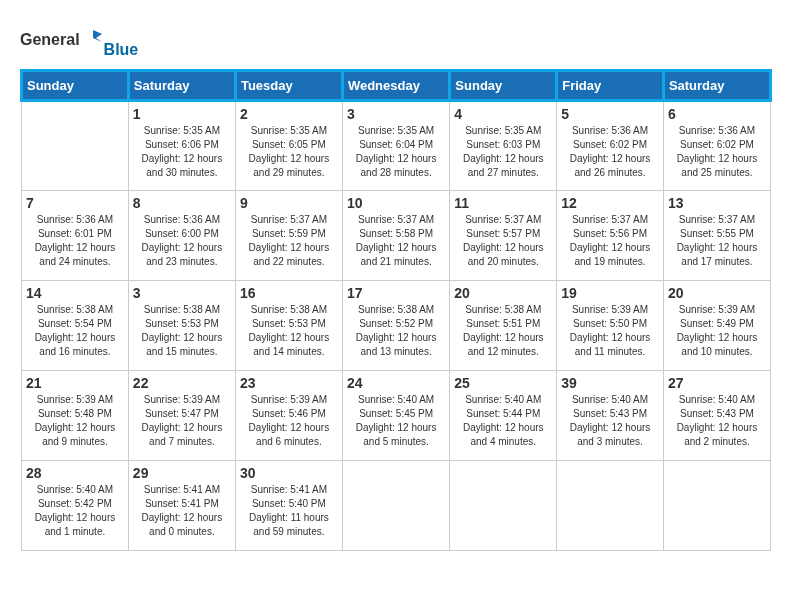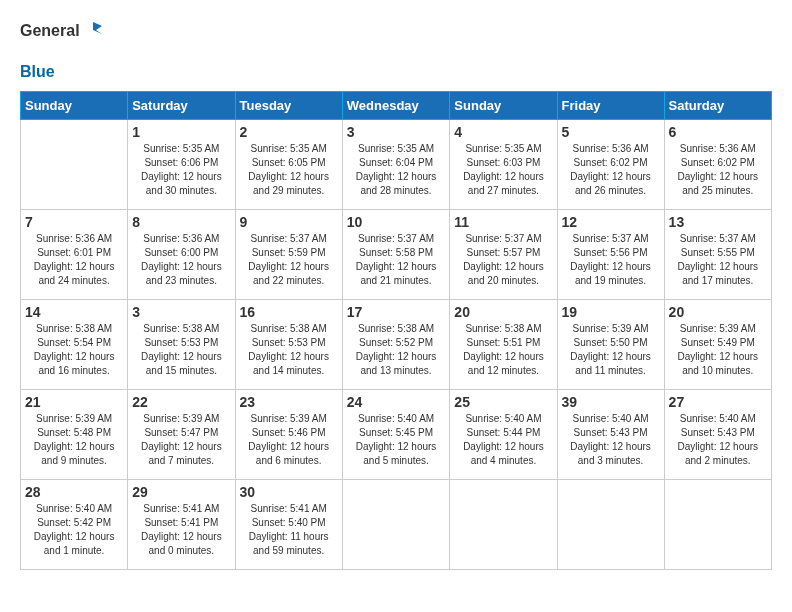--- a/index.html
+++ b/index.html
@@ -38,21 +38,21 @@
       border-collapse: collapse;
       font-size: 11px;
     }
     .calendar th {
       background: #1a6eb5;
       color: #fff;
       padding: 6px 4px;
       text-align: left;
       font-size: 13px;
       font-weight: bold;
-      border: 1px solid #0ea5e9;
+      border: 3px solid #0ea5e9;
     }
     .calendar td {
       border: 1px solid #ccc;
       vertical-align: top;
       padding: 4px;
       width: 108px;
       min-height: 80px;
       background: #fff;
     }
     .day-number {
@@ -73,21 +73,21 @@
     }
     .week-row td {
       height: 90px;
     }
   </style>
 </head>
 <body>
 
 <div class="header">
   <div class="logo">
-  <div style="display:flex;flex-direction:column;line-height:1.1">
+  <div style="display:flex;flex-direction:row;line-height:1.1">
     <div style="display:flex;align-items:center;gap:2px">
       <span style="font-size:16px;font-weight:bold;color:#333;">General</span>
       <svg width="22" height="22" viewBox="0 0 22 22">
         <path d="M11 2 L20 6 L14 10 L20 14 L11 10 Z" fill="#1a6eb5"></path>
       </svg>
     </div>
     <span style="font-size:16px;font-weight:bold;color:#0369a1;margin-top:21px;">Blue</span>
   </div>
 </div>
   <div class="title-block">

